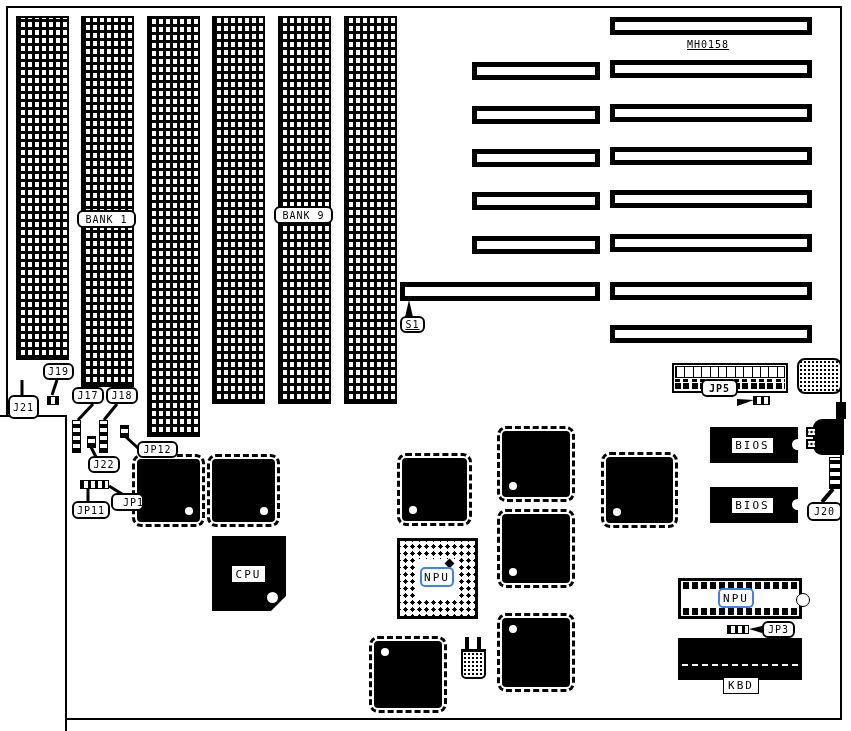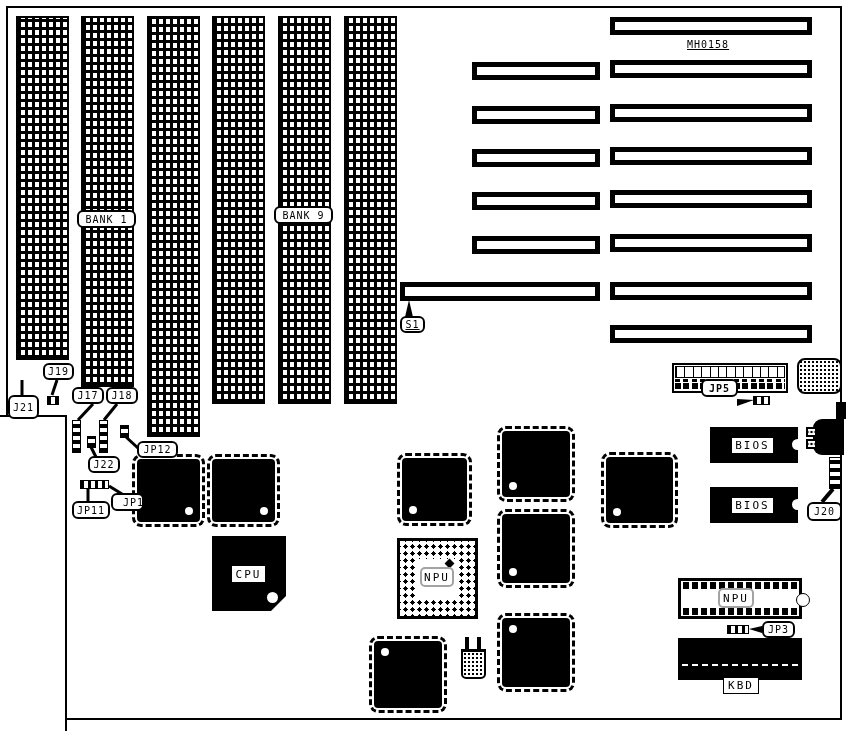--- a/index.html
+++ b/index.html
@@ -39,21 +39,21 @@
   .chip.dtl::after{left:7px;top:7px;}
   
   .cpu{position:absolute;background:#000;clip-path:polygon(0 0,100% 0,100% calc(100% - 15px),calc(100% - 15px) 100%,0 100%);z-index:8;}
   .cpu::after{content:'';position:absolute;width:11px;height:11px;background:#fff;border-radius:50%;right:8px;bottom:8px;}
   
   .chiplabel{
     position:absolute;background:#fff;border:1px solid #000;box-sizing:border-box;
     display:flex;align-items:center;justify-content:center;
     font-size:11px;letter-spacing:2px;z-index:12;white-space:nowrap;
   }
-  .chiplabel.round{border:2px solid #a3a3a3;border-radius:5px;}
+  .chiplabel.round{border:2px solid #3b82f6;border-radius:5px;}
   
   .pga{
     position:absolute;border:3px solid #000;box-sizing:border-box;background:#fff;z-index:8;
     background-image:radial-gradient(circle,#000 2px,transparent 2.2px);
     background-size:7px 7px;background-position:2px 2px;
   }
   .pga-center{position:absolute;background:#fff;z-index:10;}
   .pga-diamond{position:absolute;width:7px;height:7px;background:#000;transform:rotate(45deg);z-index:11;}
   
   .dip{position:absolute;border:3px solid #000;box-sizing:border-box;background:#fff;z-index:8;}

